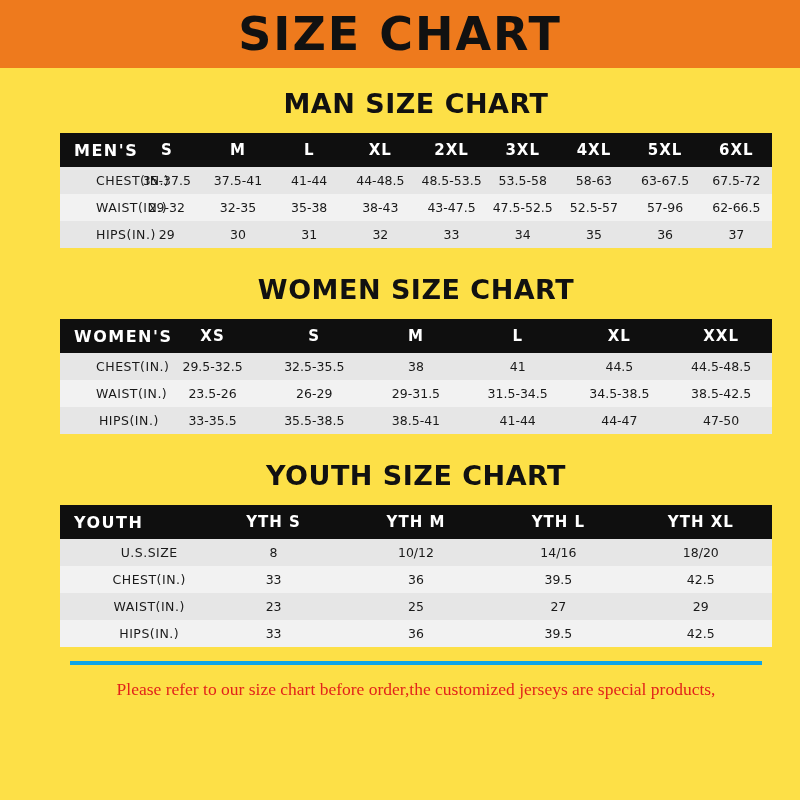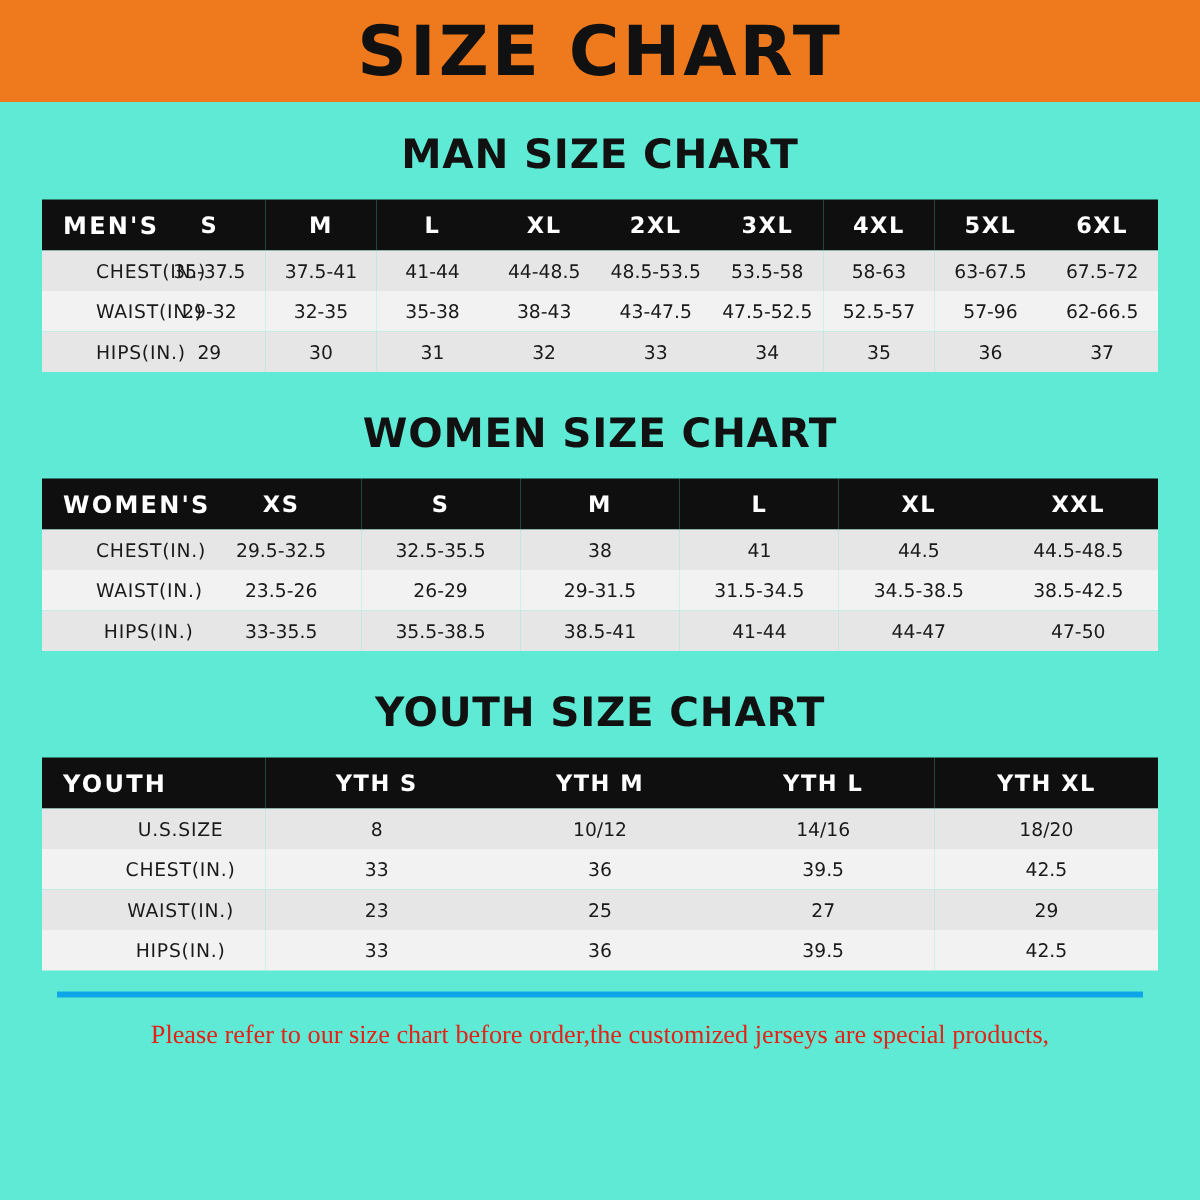--- a/index.html
+++ b/index.html
@@ -11,21 +11,21 @@
     width: 800px;
     height: 800px;
     background: #ffffff;
     font-family: "Liberation Sans", sans-serif;
     overflow: hidden;
   }
   .page {
     width: 800px;
     height: 800px;
     position: relative;
-    background: #5eead4;
+    background: #fde047;
     display: flex;
     flex-direction: column;
   }
 
   
   .header {
     background: #ee7a1d;
     height: 68px;
     display: flex;
     align-items: center;
@@ -38,20 +38,21 @@
     font-size: 46px;
     letter-spacing: 2px;
     color: #111111;
     line-height: 1;
   }
 
   
   .content {
     flex: 1;
     padding: 0 28px;
+    margin-left: 32px;
   }
 
   .section-title {
     text-align: center;
     font-family: "DejaVu Sans", sans-serif;
     font-weight: bold;
     font-size: 27px;
     color: #111111;
     letter-spacing: 0.5px;
   }

